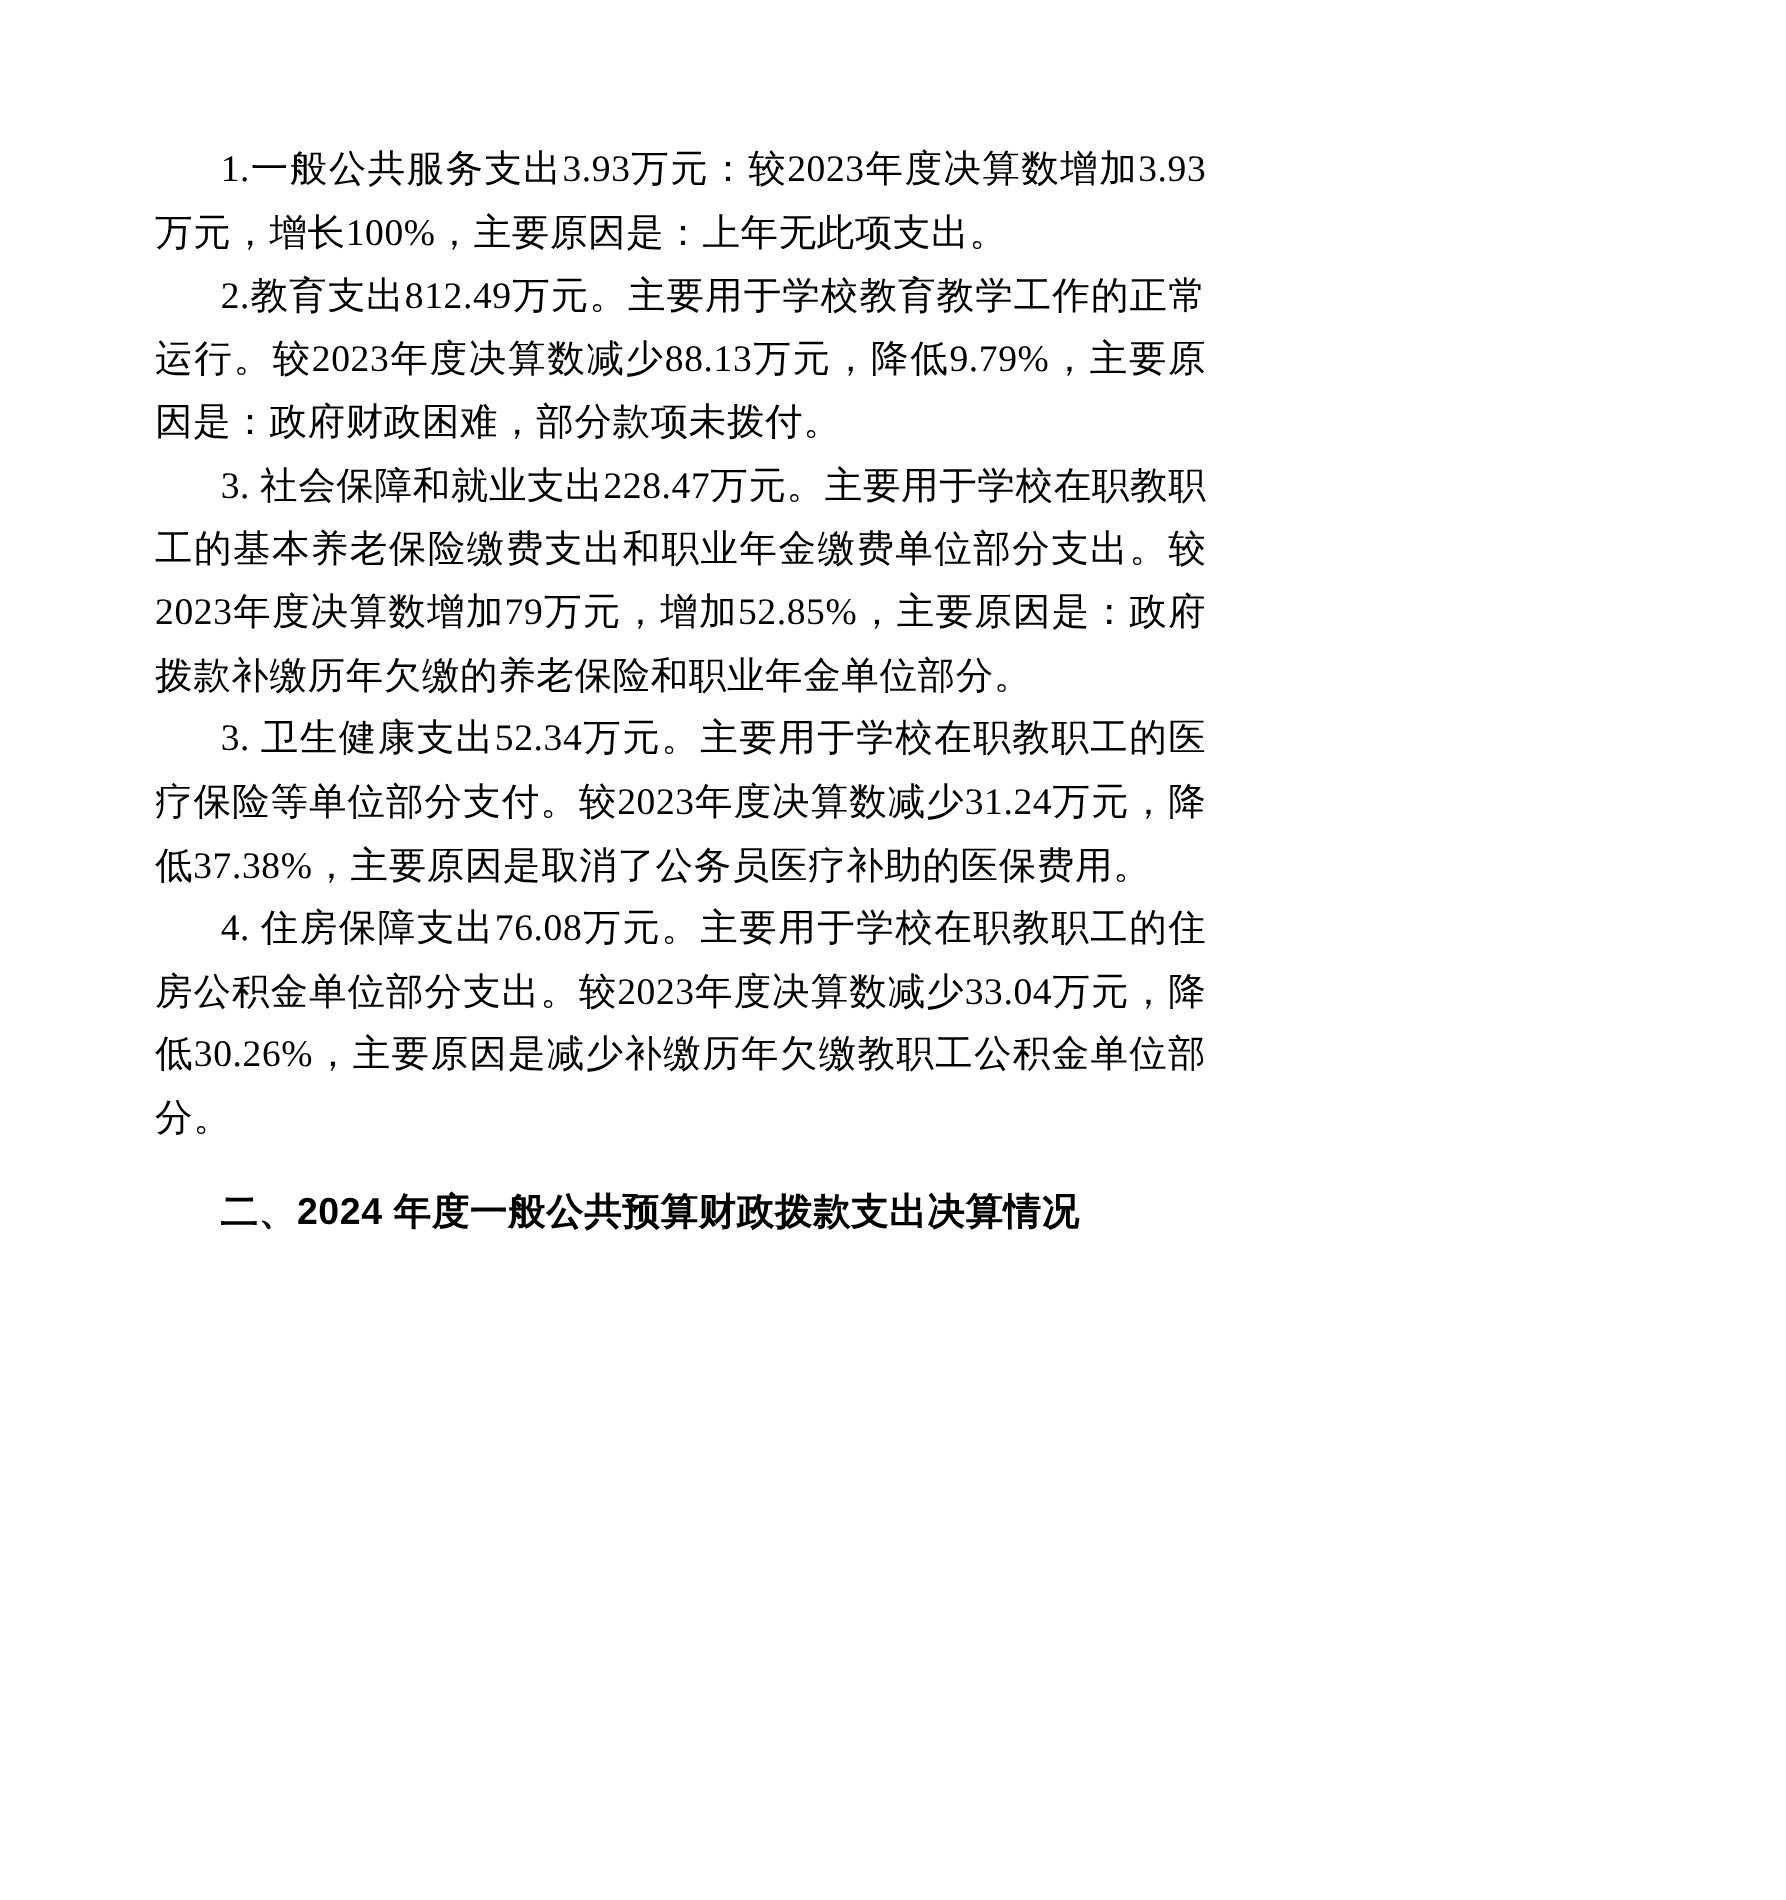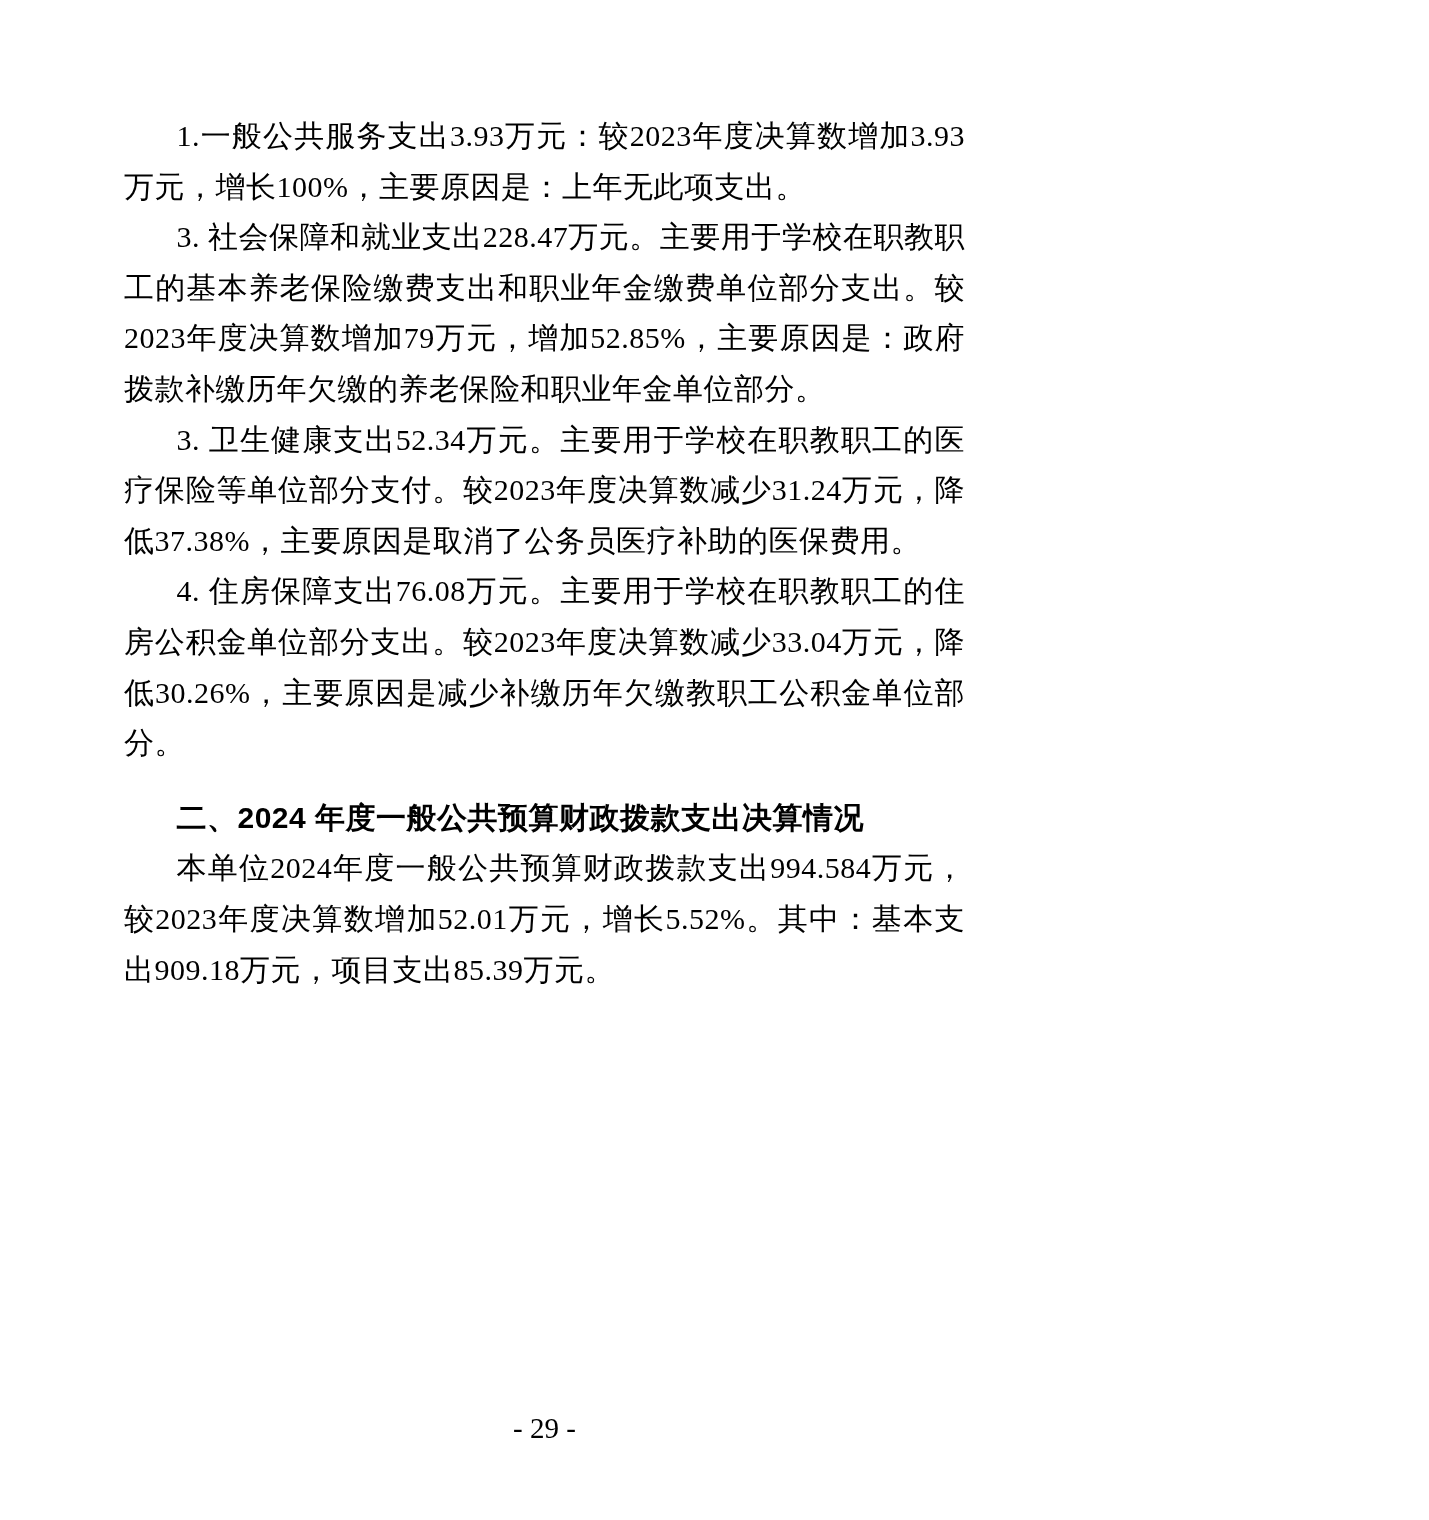--- a/index.html
+++ b/index.html
@@ -48,20 +48,19 @@
     font-family: "Liberation Serif", "DejaVu Serif", serif;
     color: #000000;
   }
 </style>
 </head>
 <body>
 
 <div class="page">
   <div class="content" id="paragraphs">
       <p class="body">1.一般公共服务支出3.93万元：较2023年度决算数增加3.93万元，增长100%，主要原因是：上年无此项支出。</p>
+      <p class="body">2.教育支出812.49万元。主要用于学校教育教学工作的正常运行。较2023年度决算数减少88.13万元，降低9.79%，主要原因是：政府财政困难，部分款项未拨付。</p>
       <p class="body">3. 社会保障和就业支出228.47万元。主要用于学校在职教职工的基本养老保险缴费支出和职业年金缴费单位部分支出。较2023年度决算数增加79万元，增加52.85%，主要原因是：政府拨款补缴历年欠缴的养老保险和职业年金单位部分。</p>
       <p class="body">3. 卫生健康支出52.34万元。主要用于学校在职教职工的医疗保险等单位部分支付。较2023年度决算数减少31.24万元，降低37.38%，主要原因是取消了公务员医疗补助的医保费用。</p>
       <p class="body">4. 住房保障支出76.08万元。主要用于学校在职教职工的住房公积金单位部分支出。较2023年度决算数减少33.04万元，降低30.26%，主要原因是减少补缴历年欠缴教职工公积金单位部分。</p>
       <p class="heading">二、2024 年度一般公共预算财政拨款支出决算情况</p>
-      <p class="body">本单位2024年度一般公共预算财政拨款支出994.584万元，较2023年度决算数增加52.01万元，增长5.52%。其中：基本支出909.18万元，项目支出85.39万元。</p>
     </div>
-  <div class="footer">- 29 -</div>
 </div>
 
 </body></html>

